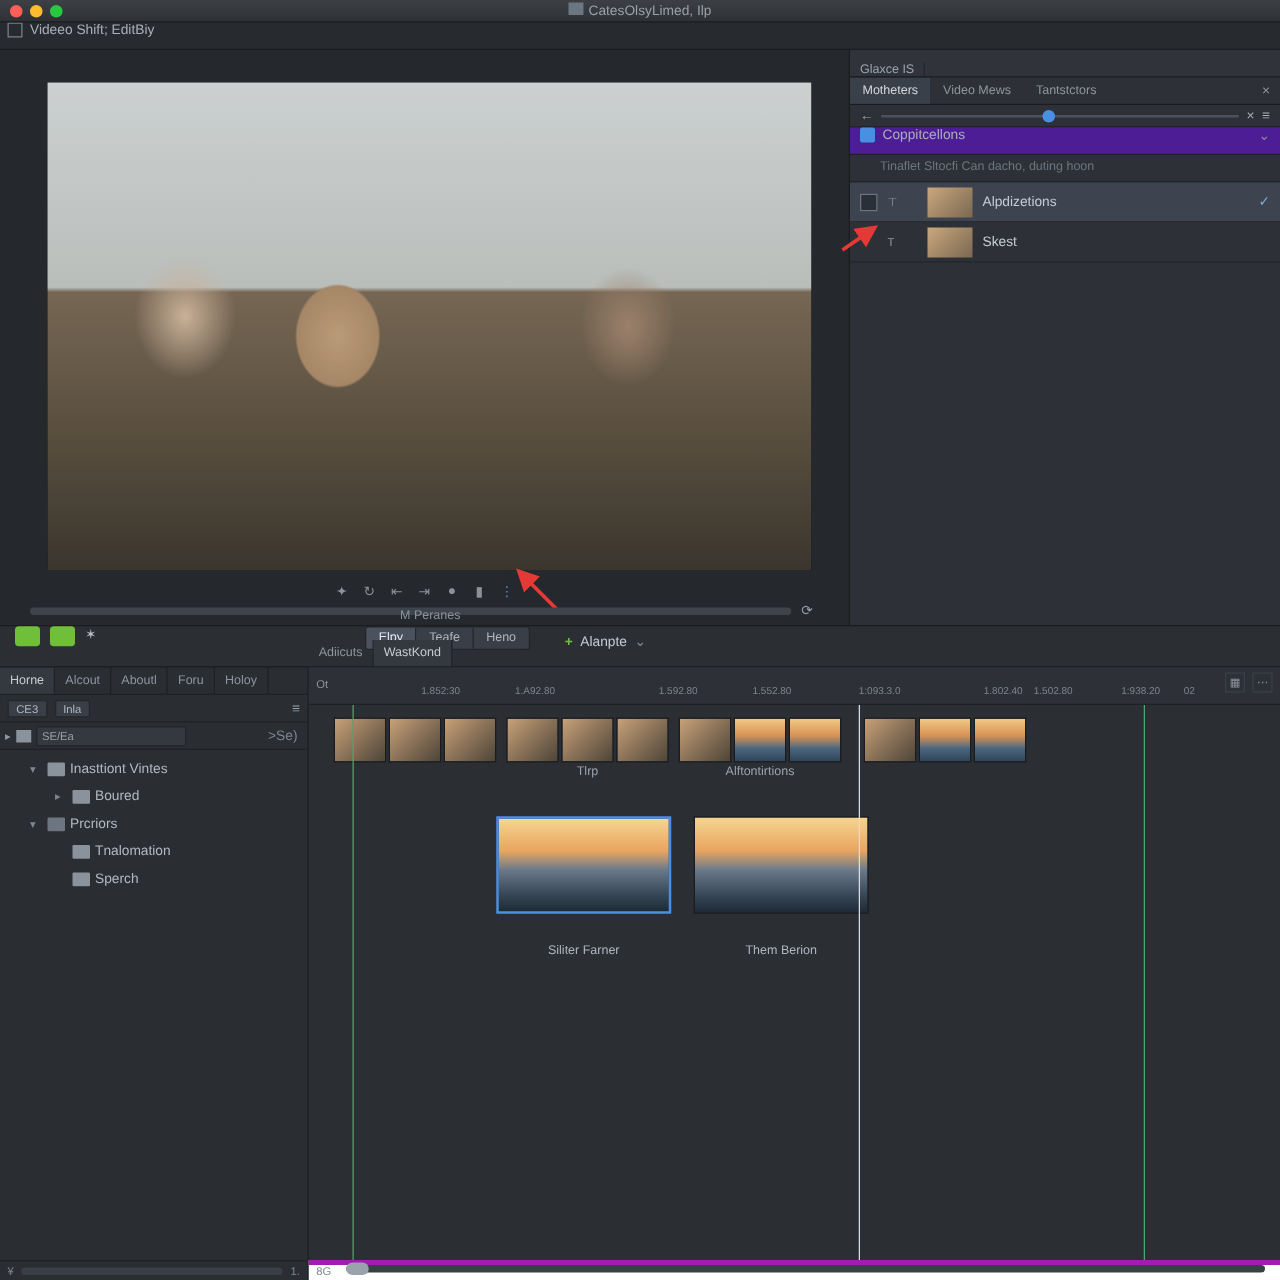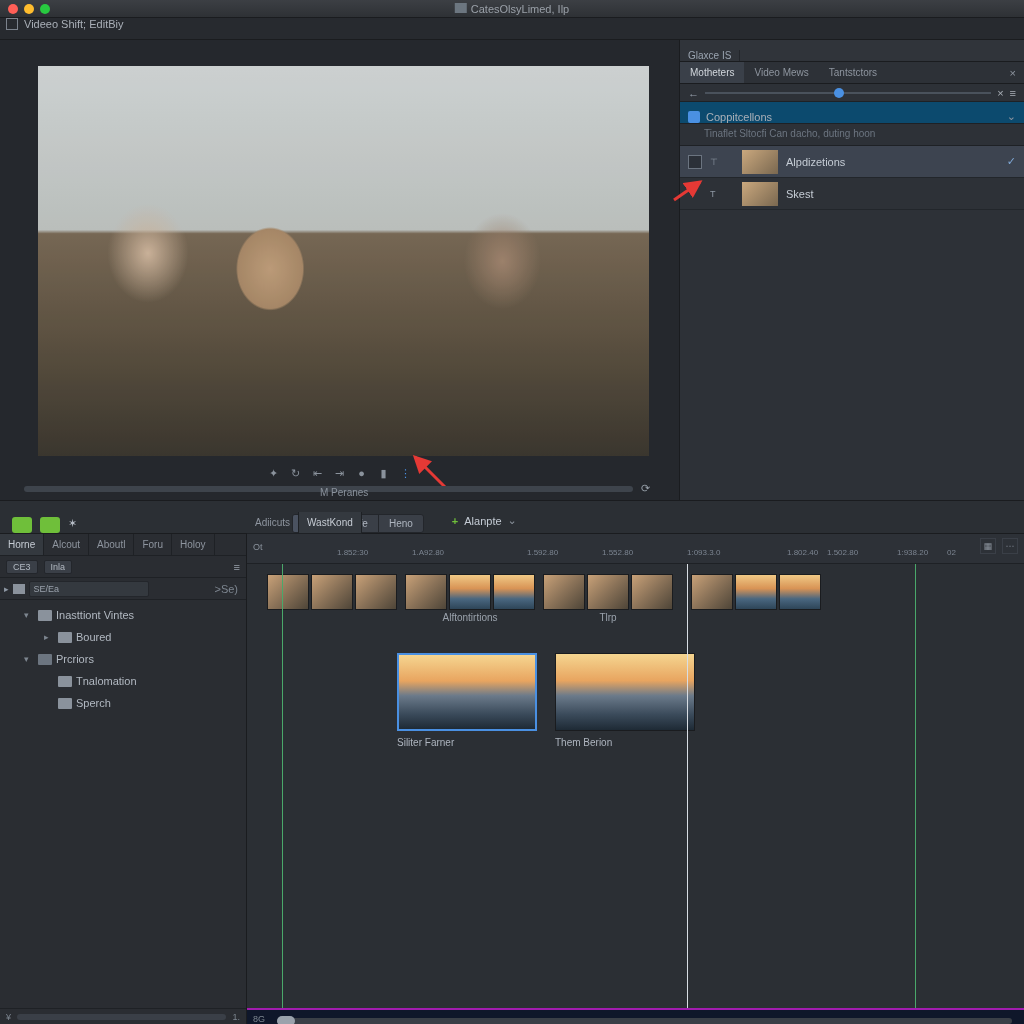--- a/index.html
+++ b/index.html
@@ -32,32 +32,32 @@
 .side-tabs{height:22px;background:#30343a;border-bottom:1px solid #1a1c1f;display:flex;align-items:flex-end;font-size:10px;position:relative}
 .side-tabs .mini{padding:0 8px;color:#9aa4b0;border-right:1px solid #23262b}
 .side-tabs2{height:22px;display:flex;align-items:center;border-bottom:1px solid #1a1c1f}
 .stab{padding:0 10px;height:100%;display:flex;align-items:center;color:#8e959f;font-size:10px}
 .stab.active{background:#3a4049;color:#d2d7dd}
 .side-tabs2 .xbtn{margin-left:auto;padding:0 8px;color:#8e959f}
 .side-slider{height:18px;display:flex;align-items:center;padding:0 8px;gap:6px;border-bottom:1px solid #1e2125}
 .side-slider .back{color:#9aa4b0}
 .sld-track{flex:1;height:2px;background:#4a525c;position:relative}
 .sld-thumb{position:absolute;left:45%;top:-4px;width:10px;height:10px;border-radius:50%;background:#4a90e2}
-.panel-hdr{height:22px;display:flex;align-items:flex-end;gap:6px;padding:0 8px;background:#0c4a6e;border-bottom:1px solid #1e2125}
+.panel-hdr{height:22px;display:flex;align-items:flex-start;gap:6px;padding:0 8px;background:#4c1d95;border-bottom:1px solid #1e2125}
 .panel-hdr .sq{width:12px;height:12px;background:#4a90e2;border-radius:2px}
 .panel-hdr .chev{margin-left:auto;color:#8e959f}
 .hint-row{padding:4px 10px 6px 24px;color:#6c7580;font-size:10px;border-bottom:1px solid #1e2125}
 .clip-row{height:32px;display:flex;align-items:center;gap:8px;padding:0 8px;border-bottom:1px solid #22262b;position:relative}
 .clip-row.sel{background:#3d4450}
 .clip-row .cb{width:14px;height:14px;border:1px solid #6b7480;background:#2b3038}
 .clip-row .tgl{width:10px;color:#8e98a4;font-size:9px}
 .clip-row .thumb{width:36px;height:24px;background:linear-gradient(135deg,#caa87e,#7a6850)}
 .clip-row .lbl{color:#c5ccd5}
 .clip-row .ck{margin-left:auto;color:#7fa8d6}
-.midbar{height:34px;background:#2b2f34;border-top:1px solid #1a1c1f;border-bottom:1px solid #1a1c1f;display:flex;align-items:flex-end;padding:0 12px;gap:8px;position:relative}
+.midbar{height:34px;background:#2b2f34;border-top:1px solid #1a1c1f;border-bottom:1px solid #1a1c1f;display:flex;align-items:flex-start;padding:0 12px;gap:8px;position:relative}
 .midbar .grn{width:20px;height:16px;border-radius:3px;background:#6fbf3a}
 .midbar .gear{width:16px;height:16px;color:#b7bec7}
 .seg{display:flex;margin-left:200px;background:#3a3f47;border:1px solid #23262b;border-radius:3px;overflow:hidden}
 .seg button{background:transparent;border:none;color:#aeb5bf;padding:3px 10px;font-size:10px;border-right:1px solid #23262b}
 .seg button:last-child{border-right:none}
 .seg button.on{background:#4a5260;color:#e5e9ee}
 .mframes{position:absolute;left:320px;top:-14px;color:#8a929c;font-size:10px}
 .rtabs{margin-left:auto;display:flex;gap:0}
 .rtab{padding:6px 10px;color:#aeb6c0;background:#323840;border:1px solid #23262b;font-size:10px}
 .rtab.hl{background:#3f4753}
@@ -98,22 +98,22 @@
 .clips-row{display:flex;gap:8px;margin-bottom:6px}
 .clip-set{display:flex;gap:2px}
 .cthumb{width:42px;height:36px;background:linear-gradient(135deg,#c8a178 0%,#8a7258 50%,#4e4538 100%);border:1px solid #1a1c1f}
 .cthumb.sky{background:linear-gradient(180deg,#f0c986 0%,#d89355 40%,#4a6780 70%,#2e4558 100%)}
 .clip-label{text-align:center;color:#9aa2ac;font-size:10px;margin-top:2px}
 .thumb-grid{display:flex;gap:18px;margin-top:30px;margin-left:130px}
 .tcard{width:140px}
 .tcard .img{width:140px;height:78px;border:1px solid #1a1c1f}
 .tcard.sel .img{border:2px solid #4a90e2}
 .tcard .img.city{background:linear-gradient(180deg,#f5d590 0%,#e8a560 35%,#6b7a8a 55%,#3a4a5a 80%,#1e2a35 100%)}
-.tcard .cap{text-align:left;color:#aeb5bf;font-size:10px;margin-top:6px}
-.bottom-scroll{position:absolute;left:0;right:0;bottom:0;height:16px;display:flex;align-items:flex-end;padding:0 6px;gap:6px;background:#0f172a;border-top:2px solid #a21caf}
+.tcard .cap{text-align:center;color:#aeb5bf;font-size:10px;margin-top:24px}
+.bottom-scroll{position:absolute;left:0;right:0;bottom:0;height:16px;display:flex;align-items:flex-start;padding:0 6px;gap:6px;background:#ffffff;border-top:4px solid #a21caf}
 .bottom-scroll .lbl{color:#7d8690;font-size:9px}
 .bottom-scroll .trk{flex:1;height:6px;background:#3a3f47;border-radius:3px;position:relative;margin:0 6px}
 .bottom-scroll .th{position:absolute;left:0;width:18px;height:10px;top:-2px;background:#9aa2ac;border-radius:5px}
 .lower-left .bottom-row{height:16px;border-top:1px solid #1e2125;display:flex;align-items:center;padding:0 6px;color:#7d8690;font-size:9px;gap:6px}
 .lower-left .bottom-row .trk{flex:1;height:6px;background:#3a3f47;border-radius:3px}
 </style>
 </head>
 <body>
 
 <div class="titlebar">
@@ -316,33 +316,33 @@
         <div>
           <div class="clip-set">
               <div class="cthumb"></div>
               <div class="cthumb"></div>
               <div class="cthumb"></div>
             </div>
         </div>
         <div>
           <div class="clip-set">
               <div class="cthumb"></div>
+              <div class="cthumb"></div>
+              <div class="cthumb"></div>
+            </div>
+          <div class="clip-label">Tlrp</div>
+        </div>
+        <div>
+          <div class="clip-set">
+              <div class="cthumb"></div>
               <div class="cthumb sky"></div>
               <div class="cthumb sky"></div>
             </div>
           <div class="clip-label">Alftontirtions</div>
         </div>
-        <div>
-          <div class="clip-set">
-              <div class="cthumb"></div>
-              <div class="cthumb"></div>
-              <div class="cthumb"></div>
-            </div>
-          <div class="clip-label">Tlrp</div>
-        </div>
         <div style="margin-left:10px">
           <div class="clip-set">
               <div class="cthumb"></div>
               <div class="cthumb sky"></div>
               <div class="cthumb sky"></div>
             </div>
         </div>
       </div>
 
       <div class="thumb-grid">

